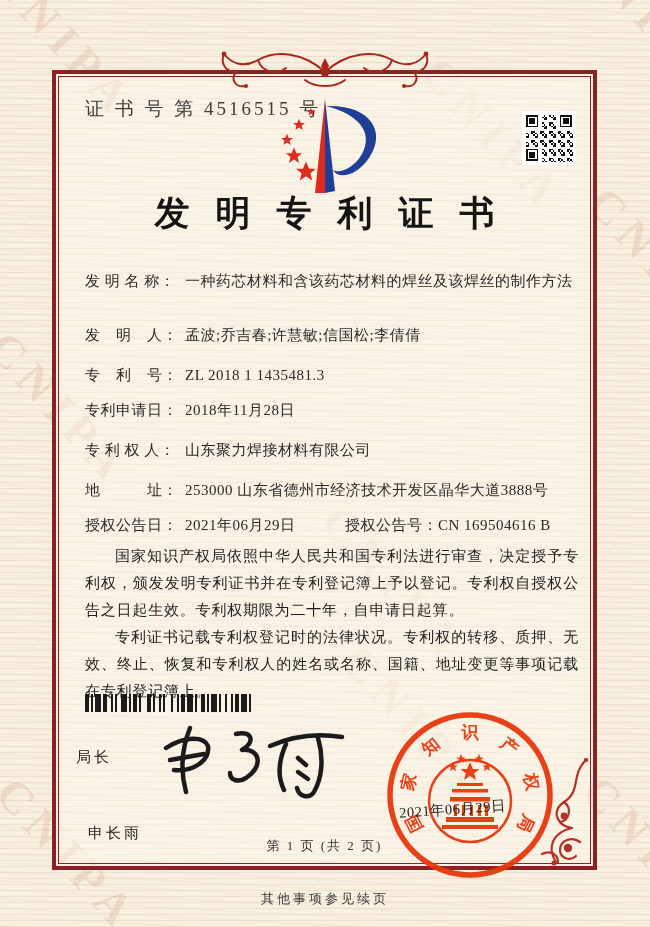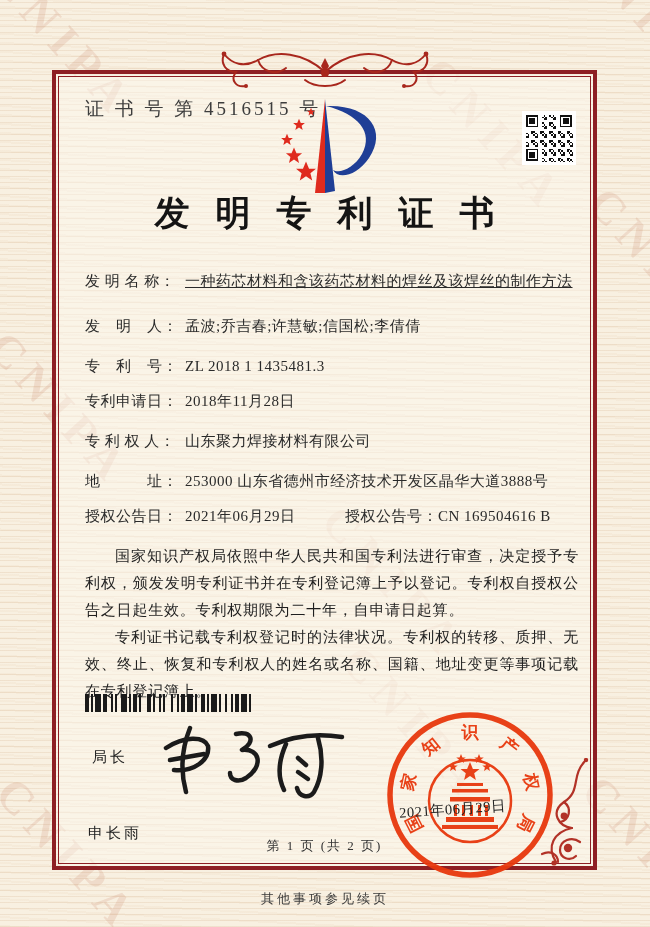--- a/index.html
+++ b/index.html
@@ -37,31 +37,31 @@
   .qr { position:absolute; left:522px; top:111px; z-index:2; background:#fff; padding:3px; }
 
   .title {
     position:absolute; left:52px; top:190px; width:545px; text-align:center;
     font-size:35px; font-weight:600; color:#141414; letter-spacing:26px; text-indent:26px; z-index:2;
   }
 
   .fields { position:absolute; left:85px; top:269px; width:494px; z-index:2; font-size:15px; color:#2a2a2a; line-height:24px; letter-spacing:0.5px; }
   .frow { white-space:nowrap; }
   .frow .lbl { display:inline-block; min-width:100px; }
-  .mb-a { margin-bottom:21px;text-decoration:underline; } .mb-b { margin-bottom:16px;font-family:Liberation Serif, serif; } .mb-c { margin-bottom:11px; }
+  .mb-a { margin-bottom:30px; } .mb-b { margin-bottom:16px;font-family:Liberation Serif, serif; } .mb-c { margin-bottom:11px; }
   .dual { display:flex; }
   .dual .pair1 { width:260px; }
 
   .body-text { position:absolute; left:85px; top:543px; width:494px; z-index:2;
     font-size:15px; line-height:27px; color:#1f1f1f; text-align:justify; letter-spacing:0.8px; }
   .body-text p { text-indent:2em; }
 
   .barcode { position:absolute; left:85px; top:694px; z-index:2; }
 
-  .director-title { position:absolute; left:92px; top:748px; font-size:15px; letter-spacing:3px; color:#222; z-index:2; }
+  .director-title { position:absolute; left:76px; top:748px; font-size:15px; letter-spacing:3px; color:#222; z-index:2; }
   .director-name  { position:absolute; left:88px; top:777px; font-size:15px; letter-spacing:3px; color:#222; z-index:2;margin-top:47px; }
 
   .sig { position:absolute; left:150px; top:720px; z-index:3; }
 
   .seal { position:absolute; left:384px; top:709px; z-index:3; opacity:0.95; }
   .seal-date {
     position:absolute; left:399px; top:800px; z-index:4; font-size:14.5px; color:#222;
     letter-spacing:0.5px; transform:rotate(-4deg); white-space:nowrap; font-weight:500;
   }
 

